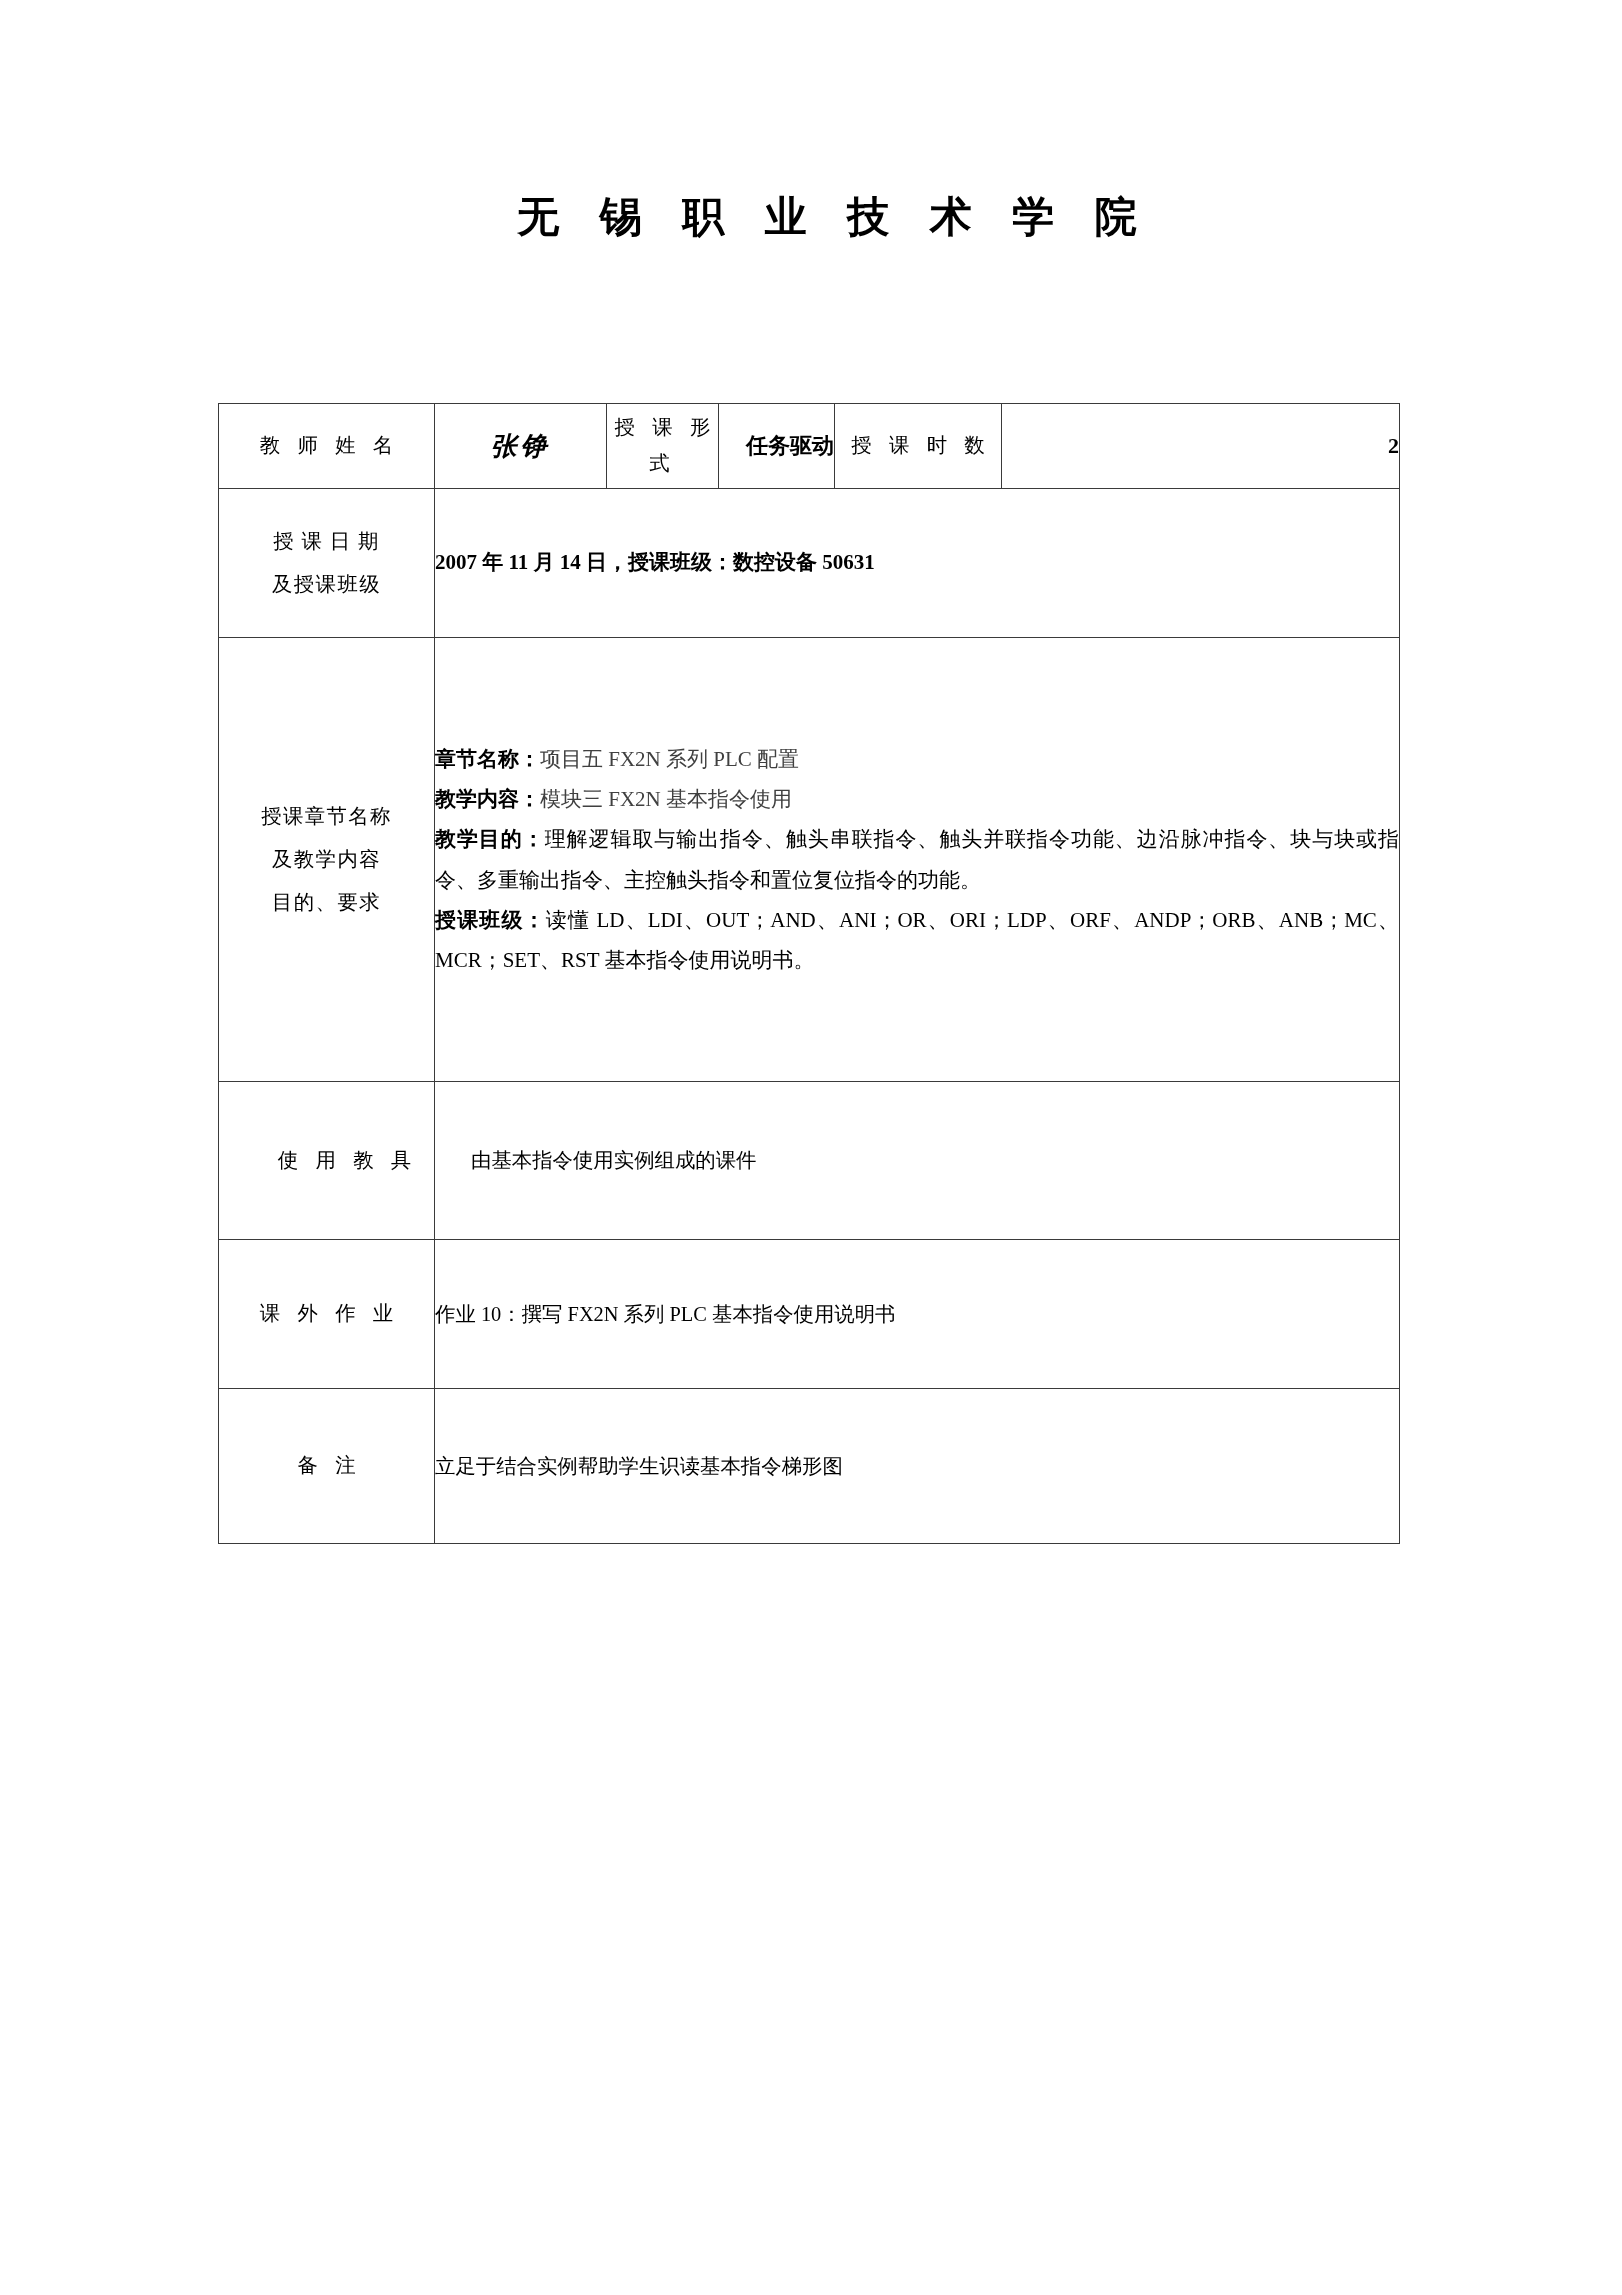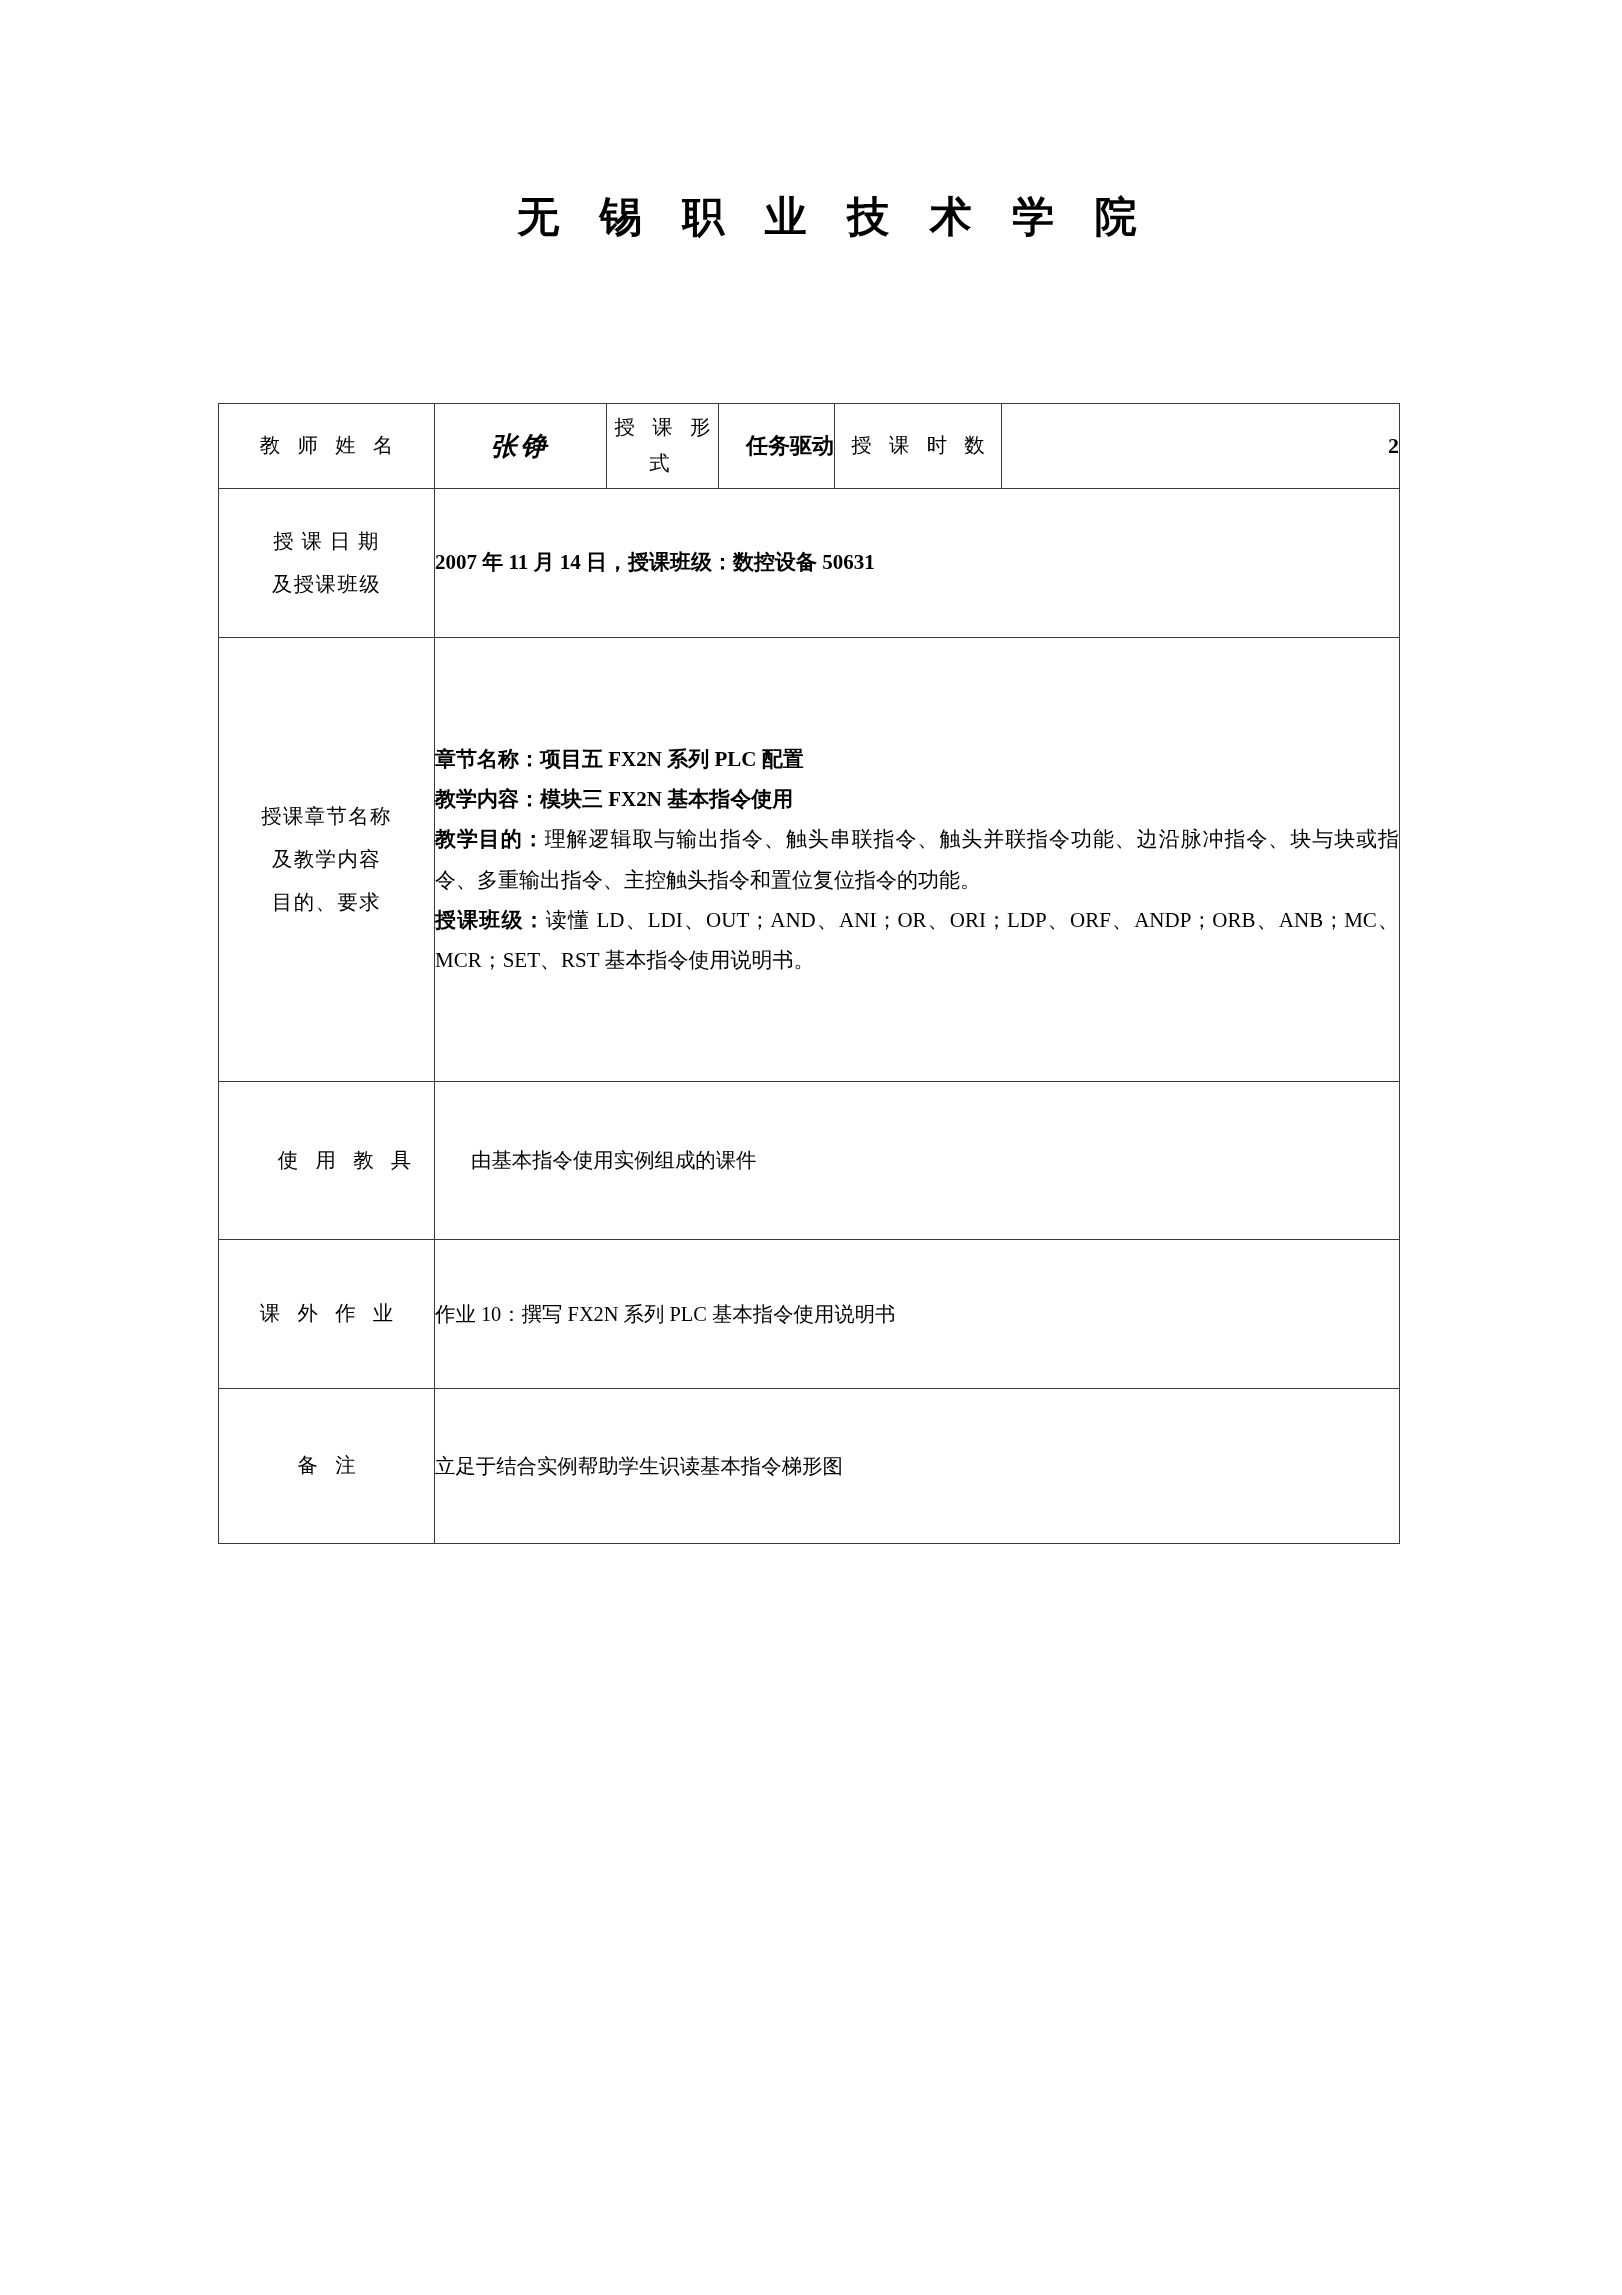--- a/index.html
+++ b/index.html
@@ -97,21 +97,21 @@
   }
 
   .content {
     padding: 15px 17.7px 15px 20.4px;
     font-size: 21px;
     line-height: 1.92;
     text-align: justify;
   }
   .content p { margin: 0; }
   .content .lead { font-weight: bold; }
-  .content .blue { color: #000000; font-weight: bold; }
+  .content .blue { color: #404040; font-weight: normal; }
   .content .plain { font-weight: normal; }
 
   .date-cell {
     padding: 11px 17.7px;
     font-size: 21px;
     font-weight: bold;
     line-height: 1.8;
     margin-left: 28px;
   }
 

